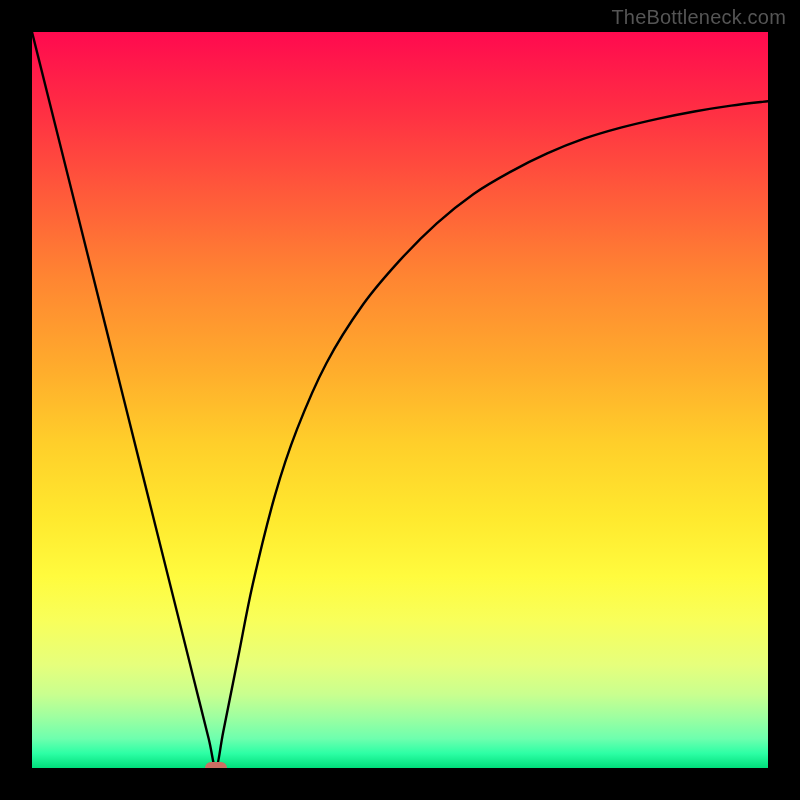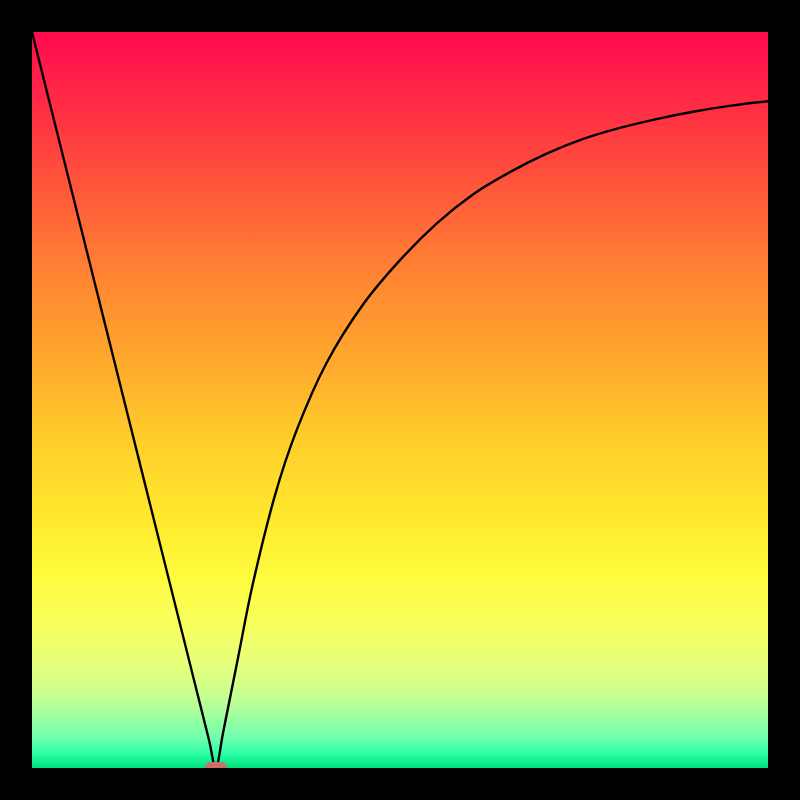--- a/index.html
+++ b/index.html
@@ -71,20 +71,21 @@
     font-size: 20px;
     letter-spacing: 0.2px;
     user-select: none;
   }
 </style>
 </head>
 <body>
 
 <div class="frame">
 
+  <div class="watermark">TheBottleneck.com</div>
 
   <div class="plot-area">
     <div class="gradient"></div>
 
     <svg class="curve-svg" viewBox="0 0 736 736" preserveAspectRatio="none">
       <path id="curve-path" fill="none" stroke="#000" stroke-width="2.4" stroke-linejoin="round" stroke-linecap="round" d="M 0 0 C 6.133333333333334 24.53333333333332 24.53333333333334 98.13333333333327 36.800000000000004 147.19999999999993 C 49.06666666666667 196.2666666666666 61.33333333333334 245.33333333333337 73.60000000000001 294.40000000000003 C 85.86666666666667 343.4666666666667 98.13333333333333 392.5333333333333 110.39999999999999 441.59999999999997 C 122.66666666666666 490.66666666666663 138.61333333333334 554.4533333333333 147.20000000000002 588.8 C 155.7866666666667 623.1466666666666 157.01333333333332 628.0533333333334 161.92 647.6800000000001 C 166.82666666666665 667.3066666666667 172.95999999999998 691.8399999999999 176.64 706.56 C 180.32 721.28 181.54666666666665 737.2266666666667 184 736 C 186.45333333333335 734.7733333333333 187.68 717.6 191.36 699.2 C 195.04000000000002 680.8000000000001 201.17333333333335 650.1333333333333 206.08 625.6 C 210.98666666666668 601.0666666666667 214.66666666666666 578.9866666666667 220.79999999999998 552 C 226.9333333333333 525.0133333333333 235.52000000000004 489.44 242.88000000000002 463.68 C 250.24 437.92 256.37333333333333 419.52 264.96 397.44 C 273.5466666666666 375.36 283.36 352.05333333333334 294.40000000000003 331.2 C 305.44000000000005 310.34666666666664 318.93333333333334 289.49333333333334 331.2 272.32 C 343.46666666666664 255.14666666666668 355.73333333333335 241.65333333333336 368 228.16000000000003 C 380.26666666666665 214.66666666666669 392.53333333333336 202.40000000000003 404.8 191.36 C 417.06666666666666 180.32 429.3333333333333 170.50666666666663 441.59999999999997 161.91999999999996 C 453.8666666666666 153.3333333333333 466.1333333333334 146.58666666666656 478.40000000000003 139.83999999999992 C 490.6666666666667 133.09333333333328 502.9333333333333 126.96000000000004 515.1999999999999 121.44000000000005 C 527.4666666666666 115.92000000000007 539.7333333333333 111.01333333333338 552 106.72000000000003 C 564.2666666666667 102.42666666666668 576.5333333333334 98.99199999999996 588.8000000000001 95.67999999999995 C 601.0666666666667 92.36799999999994 613.3333333333334 89.54666666666662 625.6 86.84799999999996 C 637.8666666666667 84.14933333333329 650.1333333333333 81.69599999999993 662.4 79.48799999999994 C 674.6666666666666 77.27999999999996 686.9333333333333 75.31733333333334 699.1999999999999 73.60000000000002 C 711.4666666666666 71.88266666666671 729.8666666666667 69.92000000000007 736 69.18400000000008"></path>
     </svg>
 
     <div id="marker" class="marker" style="left: 184px; top: 736px; background: rgb(204, 110, 99);"></div>
   </div>

